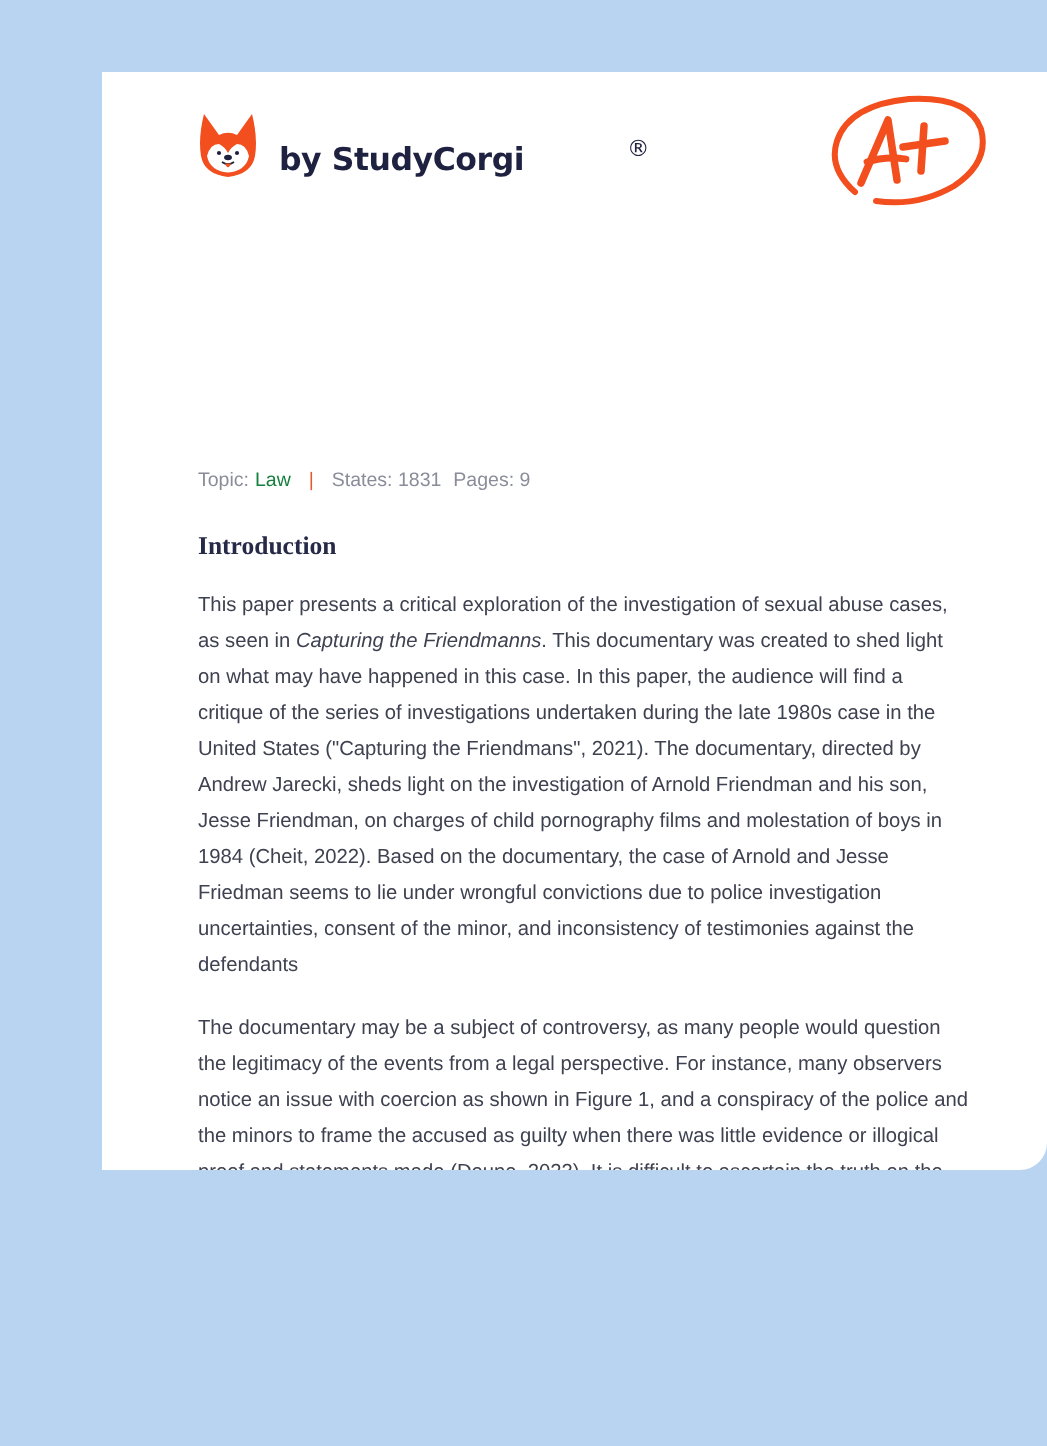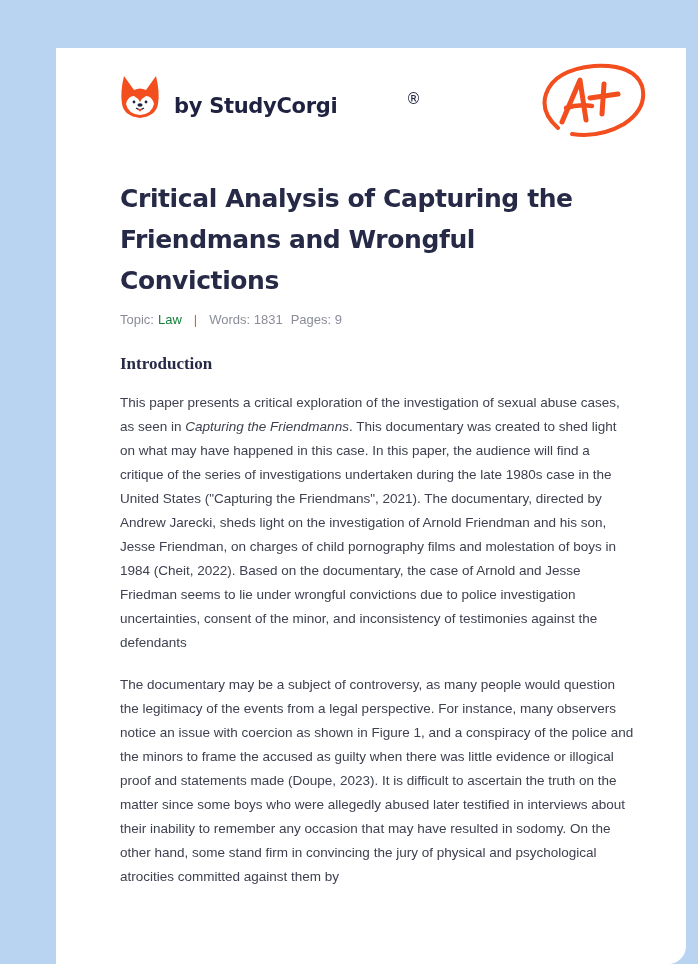--- a/index.html
+++ b/index.html
@@ -3,22 +3,22 @@
   <meta charset="utf-8">
   <style>
     html, body { margin: 0; padding: 0; }
     body {
       width: 698px; height: 964px; overflow: hidden;
       background: #b8d4f1;
       font-family: "Liberation Sans", sans-serif;
       position: relative;
     }
     .card {
-      position: absolute; left: 56px; top: 48px;
-      width: 630px; height: 916px;
+      position: absolute; left: 68px; top: 48px;
+      width: 630px; height: 732px;
       background: #ffffff;
       border-bottom-right-radius: 18px;
       overflow: hidden;
     }
     .header { position: absolute; left: 64px; top: 26px; width: 540px; height: 80px; }
     .logo { position: absolute; left: 0; top: 0; display: flex; align-items: center; }
     .logo-icon { width: 40px; height: 46px; display: block; }
     .logo-text {
       margin-left: 14px; margin-top: 18px;
       font-family: "DejaVu Sans", sans-serif; font-weight: bold;
@@ -74,27 +74,26 @@
     <span class="reg">®</span>
     <svg class="grade" viewBox="0 0 110 80">
       <path d="M20 68 Q2 52 8 34 Q16 10 56 6 Q96 4 104 26 Q110 48 86 64 Q62 78 34 74" stroke="#f24e1e" stroke-width="4" fill="none" stroke-linecap="round"></path>
       <path d="M24 62 L42 20 L48 60" stroke="#f24e1e" stroke-width="5" fill="none" stroke-linecap="round" stroke-linejoin="round"></path>
       <path d="M28 48 Q40 44 54 46" stroke="#f24e1e" stroke-width="4.5" fill="none" stroke-linecap="round"></path>
       <path d="M66 24 L64 54" stroke="#f24e1e" stroke-width="5" fill="none" stroke-linecap="round"></path>
       <path d="M52 38 L80 34" stroke="#f24e1e" stroke-width="5" fill="none" stroke-linecap="round"></path>
     </svg>
   </div>
 
-  <h1 class="title">Critical Analysis of Capturing the Friendmans and Wrongful Convictions</h1>
 
   <div class="meta">
     <span>Topic:</span>
     <span class="val">Law</span>
     <span class="sep">|</span>
-    <span>Words:</span>&nbsp;
+    <span>States:</span>&nbsp;
     <span class="words">1831</span>
     <span>Pages:</span>&nbsp;
     <span>9</span>
   </div>
 
   <h2 class="section-title">Introduction</h2>
 
   <div class="body-text">
     <p><span>This paper presents a critical exploration of the investigation of sexual abuse cases, as seen in </span><em>Capturing the Friendmanns</em><span>. This documentary was created to shed light on what may have happened in this case. In this paper, the audience will find a critique of the series of investigations undertaken during the late 1980s case in the United States ("Capturing the Friendmans", 2021). The documentary, directed by Andrew Jarecki, sheds light on the investigation of Arnold Friendman and his son, Jesse Friendman, on charges of child pornography films and molestation of boys in 1984 (Cheit, 2022). Based on the documentary, the case of Arnold and Jesse Friedman seems to lie under wrongful convictions due to police investigation uncertainties, consent of the minor, and inconsistency of testimonies against the defendants</span></p>
     <p>The documentary may be a subject of controversy, as many people would question the legitimacy of the events from a legal perspective. For instance, many observers notice an issue with coercion as shown in Figure 1, and a conspiracy of the police and the minors to frame the accused as guilty when there was little evidence or illogical proof and statements made (Doupe, 2023). It is difficult to ascertain the truth on the matter since some boys who were allegedly abused later testified in interviews about their inability to remember any occasion that may have resulted in sodomy. On the other hand, some stand firm in convincing the jury of physical and psychological atrocities committed against them by</p>

